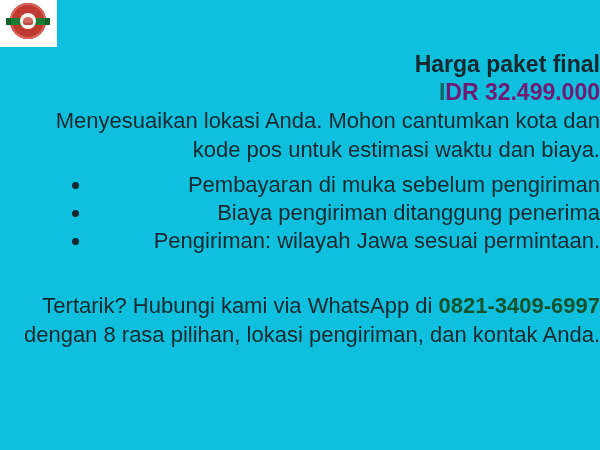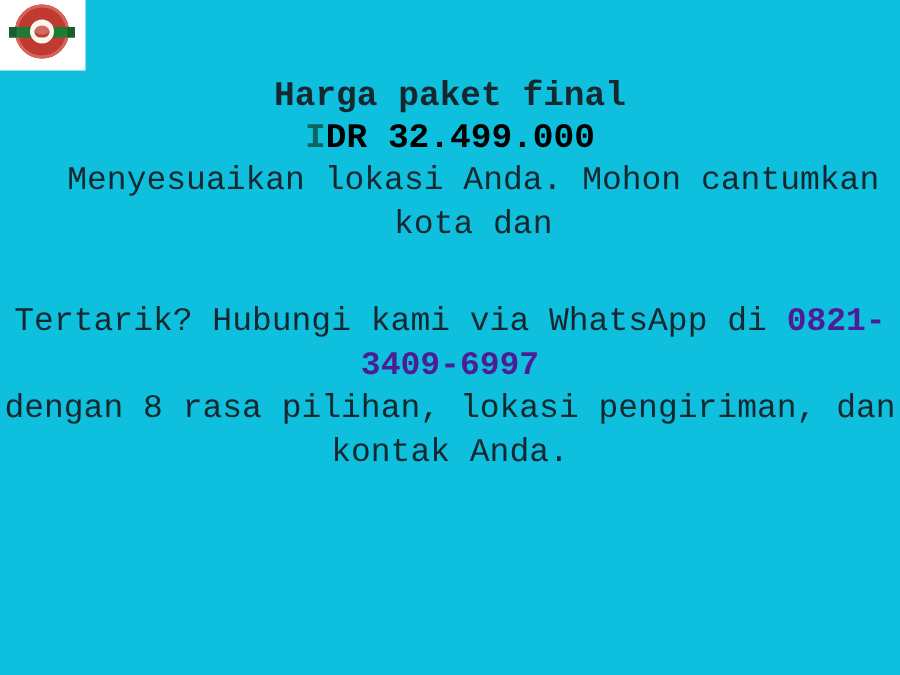--- a/index.html
+++ b/index.html
@@ -56,36 +56,35 @@
     background: #166128;
   }
   .ribbon::before { left: 0; }
   .ribbon::after { right: 0; }
 
   
   .content {
     position: absolute;
     left: 0; top: 0;
     width: 600px;
-    text-align: center;
-    font-family: Liberation Mono, monospace;
+    text-align: right;
   }
   .title {
     margin-top: 50px;
     font-size: 23px;
     font-weight: bold;
     line-height: 28px;
   }
   .price {
     font-size: 23px;
     font-weight: bold;
     line-height: 28px;
   }
   .price .part-i   { color: #0d655f; }
-  .price .part-dr  { color: #000000; }
+  .price .part-dr  { color: #701a75; }
   .section-heading {
     font-size: 23px;
     font-weight: bold;
     line-height: 28px;
   }
   .heading-pengiriman { margin-top: 5px; }
   .para {
     font-size: 22px;
     line-height: 29px;
     margin-left: 31px;
@@ -108,21 +107,21 @@
     width: 7px; height: 7px;
     border-radius: 50%;
     background: #16282f;
   }
   .cta {
     margin-top: 36px;
     font-size: 22px;
     line-height: 29px;
   }
   .whatsapp-number {
-    color: #4c1d95;
+    color: #14532d;
     font-weight: bold;
   }
 </style>
 </head>
 <body>
 
 <div class="logo-box">
   <div class="badge">
     <div class="ribbon"></div>
     <div class="badge-inner">
@@ -133,22 +132,37 @@
 
 <div class="content">
 
   <div class="title">Harga paket final</div>
 
   <div class="price"><span class="part-i">I</span><span class="part-dr">DR 32.499.000</span></div>
 
 
   <div class="para">
     <div>Menyesuaikan lokasi Anda. Mohon cantumkan kota dan</div>
+    <div>kode pos untuk estimasi waktu dan biaya.</div>
   </div>
 
 
+  <ul class="bullet-list">
+    <li>
+      <span class="bullet-dot"></span>
+      <span>Pembayaran di muka sebelum pengiriman</span>
+    </li>
+    <li>
+      <span class="bullet-dot"></span>
+      <span>Biaya pengiriman ditanggung penerima</span>
+    </li>
+    <li>
+      <span class="bullet-dot"></span>
+      <span>Pengiriman: wilayah Jawa sesuai permintaan.</span>
+    </li>
+  </ul>
 
   <div class="cta">
     <div><span>Tertarik? Hubungi kami via WhatsApp di </span><span class="whatsapp-number">0821-3409-6997</span></div>
     <div>dengan 8 rasa pilihan, lokasi pengiriman, dan kontak Anda.</div>
   </div>
 
 </div>
 
 </body></html>

